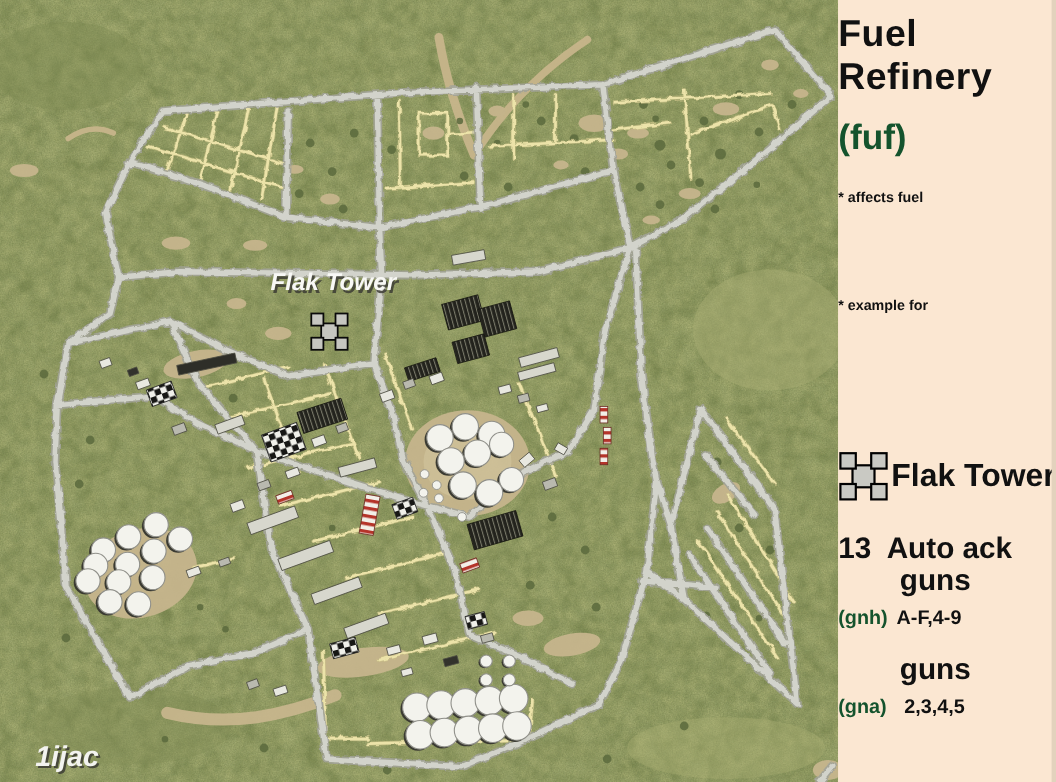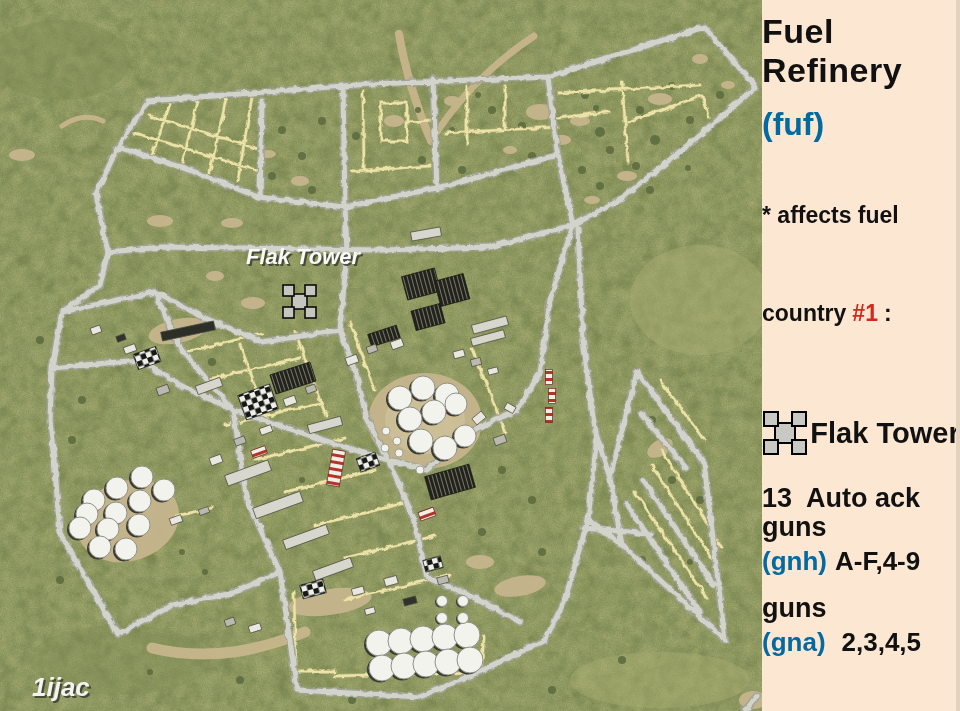--- a/index.html
+++ b/index.html
@@ -2,38 +2,38 @@
 <html><head>
 <meta charset="utf-8">
 <style>
   html,body{margin:0;padding:0;background:#555;}
   .stage{position:relative;width:960px;height:711px;overflow:hidden;
          font-family:"Liberation Sans",sans-serif;background:#fbe7d2;}
   .map-wrap{position:absolute;left:0;top:0;width:762px;height:711px;}
   .panel{position:absolute;left:762px;top:0;width:198px;height:711px;
          background:#fbe7d2;color:#111;font-weight:bold;text-align:left;}
   .panel::after{content:"";position:absolute;right:0;top:0;width:4px;height:100%;background:#e3d2bd;}
-  .cyan{color:#0369a1;}
+  .cyan{color:#14532d;}
   .red{color:#d3281e;}
   .p-title{position:absolute;top:12px;left:0;width:100%;font-size:34px;line-height:39px;letter-spacing:.5px;}
   .p-code{position:absolute;top:106px;left:0;width:100%;font-size:32px;}
-  .p-note{position:absolute;left:0;width:100%;font-size:23px;line-height:28px;margin-top:35px;}
+  .p-note{position:absolute;left:0;width:100%;font-size:13px;line-height:28px;}
   .n1{top:166px;}
   .n2{top:264px;}
   .n2 span{display:inline-block;}
   .n2 .red{margin:0 2px 0 6px;}
   .n2 .colon{margin-left:4px;}
   .p-cmd{position:absolute;top:340px;left:0;width:100%;font-size:29px;letter-spacing:.5px;}
   .p-legend{position:absolute;top:410px;left:0;width:100%;display:flex;align-items:center;justify-content:center;gap:2px;font-size:29px;}
   .p-guns{position:absolute;left:0;width:100%;font-size:27px;line-height:29px;}
   .g1{top:484px;}
   .g2{top:594px;}
   .gl1 .gap{display:inline-block;width:14px;}
-  .gl2{}
-  .gl3{margin-top:5px;font-size:26px;}
+  .gl2{padding-left:56px;}
+  .gl3{margin-top:5px;font-size:18px;}
   .gl3 .gap2{display:inline-block;width:8px;}
   svg text{font-family:"Liberation Sans",sans-serif;}
 </style>
 </head>
 <body>
 
 <div class="stage">
 
   <div class="map-wrap">
     <svg width="762" height="711" viewBox="0 0 762 711">
@@ -375,23 +375,21 @@
       <div>Refinery</div>
     </div>
 
     <div class="p-code cyan">(fuf)</div>
 
     <div class="p-note n1">
       <div>* affects fuel</div>
     </div>
 
     <div class="p-note n2">
-      <div>
-        <span>country</span><span class="red">#1</span><span class="colon">:</span>
-      </div>
+      <div>* example for</div>
     </div>
 
 
     <div class="p-legend">
       <svg width="46" height="46" viewBox="0 0 46 46">
         <g fill="#c9c9c3" stroke="#000" stroke-width="2">
           <rect x="13" y="13" width="20" height="20"></rect>
           <rect x="2" y="2" width="14" height="14"></rect>
           <rect x="30" y="2" width="14" height="14"></rect>
           <rect x="2" y="30" width="14" height="14"></rect>

